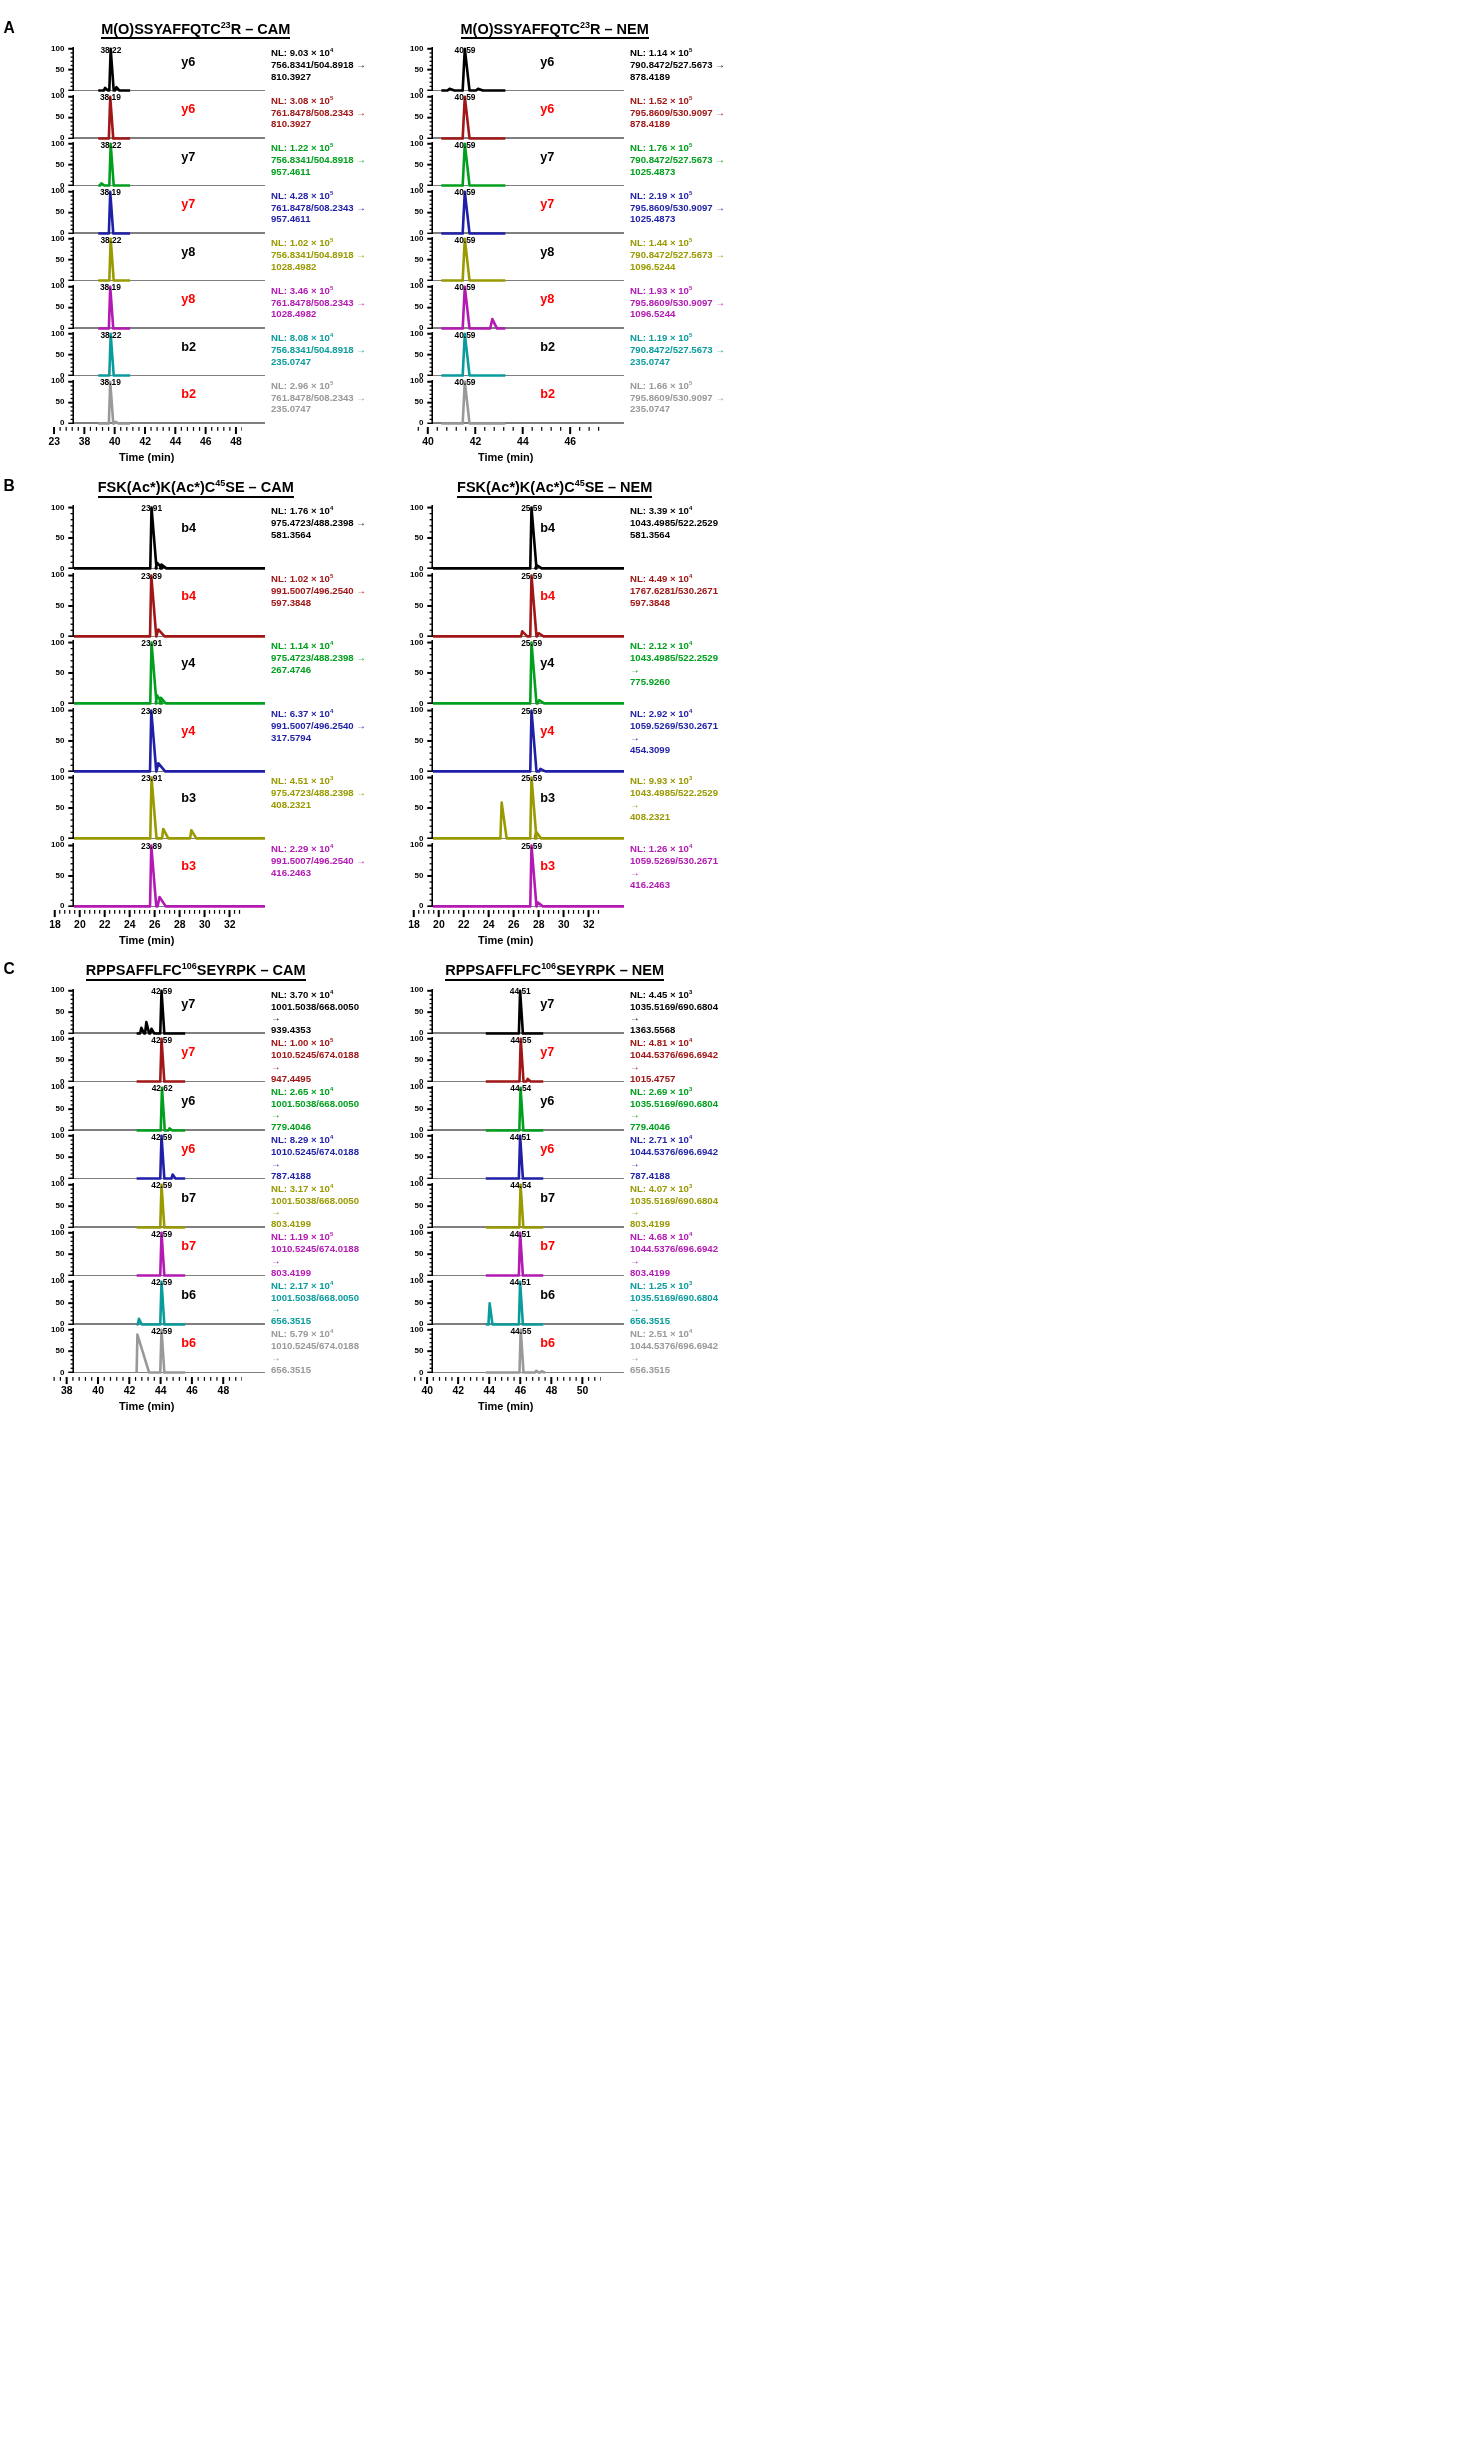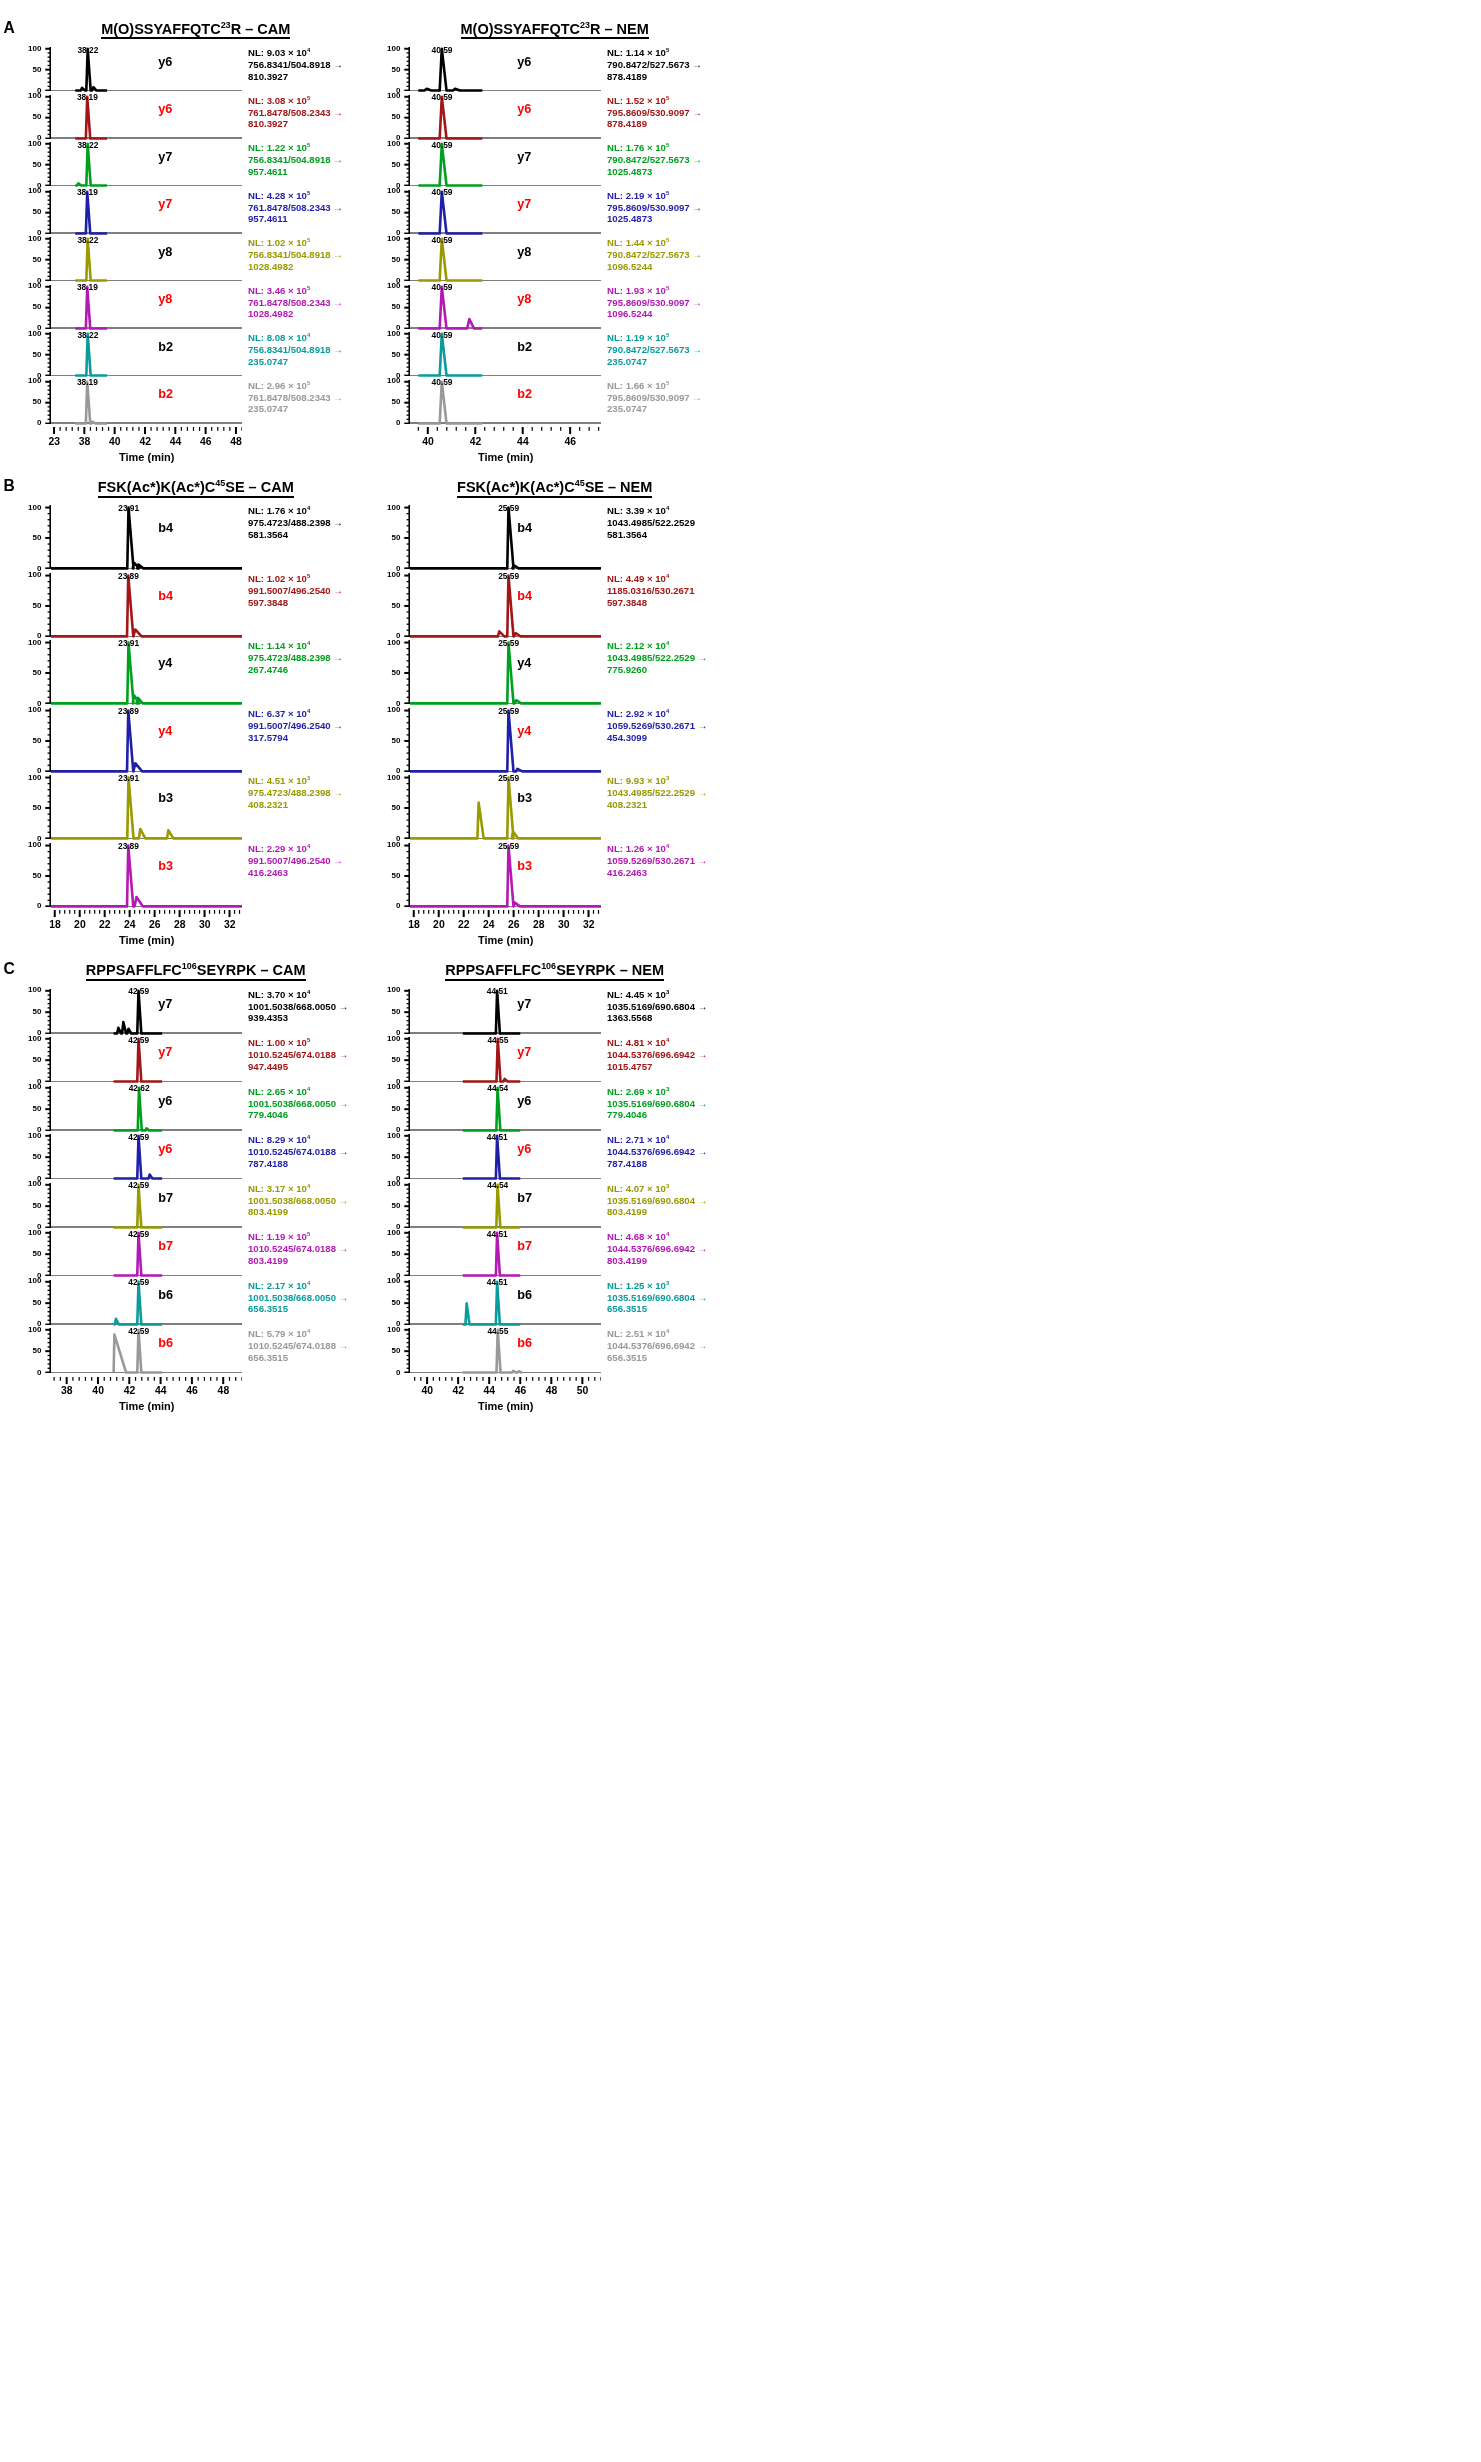--- a/index.html
+++ b/index.html
@@ -7,21 +7,21 @@
   #figure{width:737px;padding:4.6px 0 23px 3.5px;}
   .panel{display:flex;margin-top:15px;}
   .panel-letter{width:19.7px;font-size:15.6px;line-height:1;padding-top:0;flex:none;}
   .columns{display:flex;gap:14px;}
   .column{width:345px;flex:none;}
   .col-title{text-align:center;font-size:14.5px;margin:1.2px 0 10.4px 0;white-space:nowrap;}
   .col-title .t-inner{border-bottom:2.3px solid #000;padding-bottom:0.6px;}
   .col-title sup, .tline sup{font-size:0.62em;vertical-align:super;line-height:0;}
   .trace-row{display:flex;margin-bottom:3.5px;position:relative;}
   .row-A{height:44px;} .row-B{height:64px;} .row-C{height:45px;}
-  .yaxis{position:relative;width:28px;flex:none;}
+  .yaxis{position:relative;width:28px;flex:none;margin-left:23px;}
   .ylab{position:absolute;right:9.8px;font-size:8px;line-height:1;transform:translateY(-50%);}
   .ytick-svg{position:absolute;right:0;top:0;width:8px;height:100%;}
   .plot{position:relative;width:191px;flex:none;}
   .baseline{position:absolute;left:0;right:0;bottom:0;height:1.2px;background:#7f7f7f;}
   .trace-svg{position:absolute;left:0;top:0;width:100%;height:100%;overflow:visible;}
   .rt{position:absolute;top:-2.3px;font-size:8.4px;transform:translateX(-50%);white-space:nowrap;color:#000;}
   .ion{position:absolute;left:56%;top:20%;font-size:12.7px;line-height:1;}
   .row-B .ion{top:26%;}
   .tinfo{padding-left:5.8px;font-size:9.6px;line-height:1.24;width:119px;}
   .xaxis{margin-left:28px;width:191px;position:relative;}
@@ -988,21 +988,21 @@
             <div class="plot">
               <div class="baseline"></div>
               <svg class="trace-svg" viewBox="0 0 1000 300" preserveAspectRatio="none">
                 <path d="M0.0,297 L460.8,297 L467.3,273.5 L493.5,297 L509.2,297 L515.7,11.8 L541.8,297 L545.8,297 L552.3,282.3 L578.4,297 L1000.0,297" fill="none" stroke="#a11616" stroke-width="2.6" stroke-linejoin="round" vector-effect="non-scaling-stroke"></path>
               </svg>
               <div class="rt" style="left: 51.57%;">25.59</div>
               <div class="ion" style="color: rgb(255, 0, 0);">b4</div>
             </div>
             <div class="tinfo" style="color: rgb(161, 22, 22);">
               <div class="tline">NL: 4.49 × 10<sup>4</sup></div>
-              <div class="tline">1185.0316/530.2671</div>
+              <div class="tline">1767.6281/530.2671</div>
               <div class="tline">597.3848</div>
             </div>
           </div>
           <div class="trace-row row-B">
             <div class="yaxis">
               <span class="ylab" style="top: 4%;">100</span>
               <span class="ylab" style="top: 51.5%;">50</span>
               <span class="ylab" style="top: 99%;">0</span>
               <svg class="ytick-svg" viewBox="0 0 14 300" preserveAspectRatio="none">
                 <line x1="13" y1="0" x2="13" y2="300" stroke="#000" stroke-width="2" vector-effect="non-scaling-stroke"></line>

